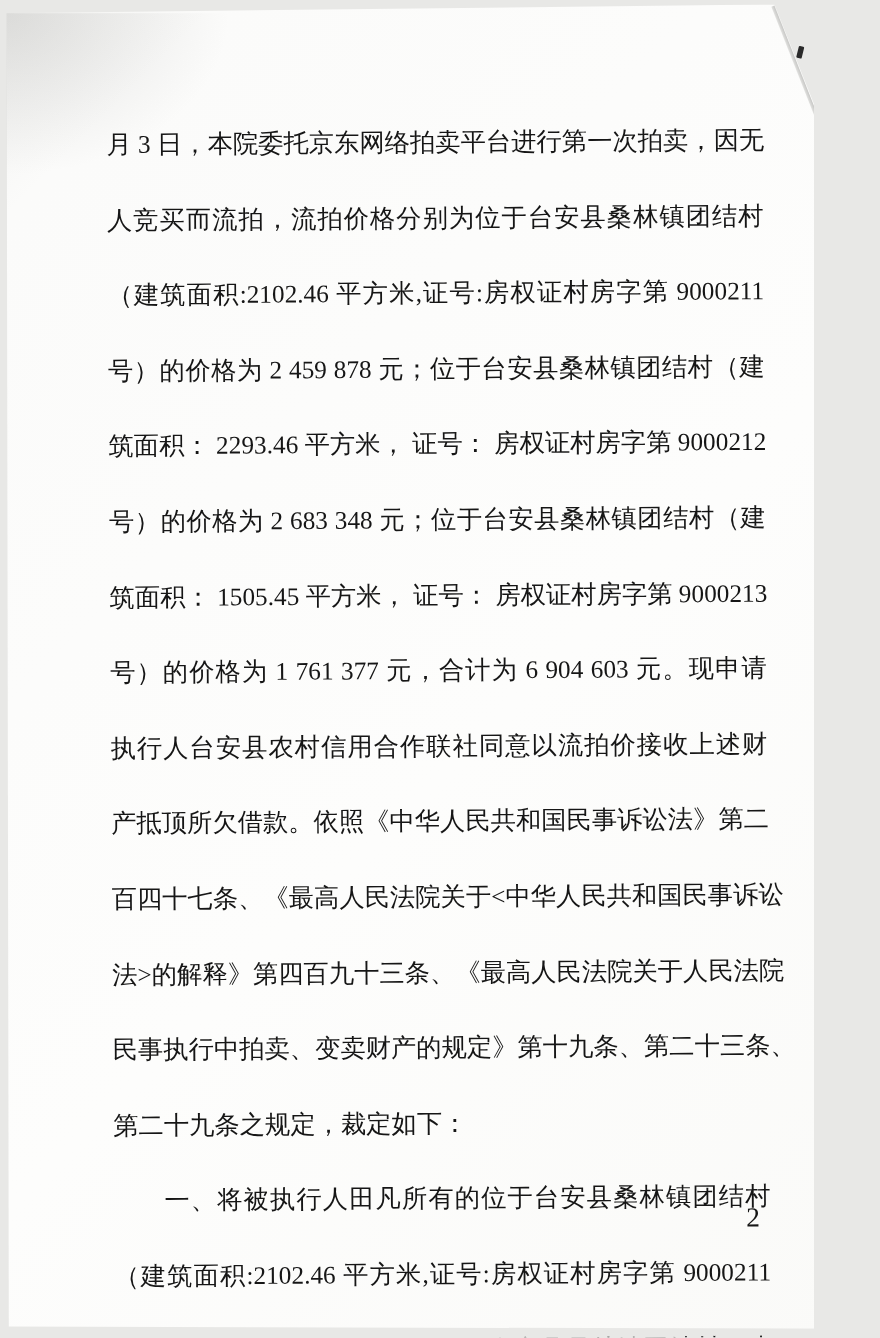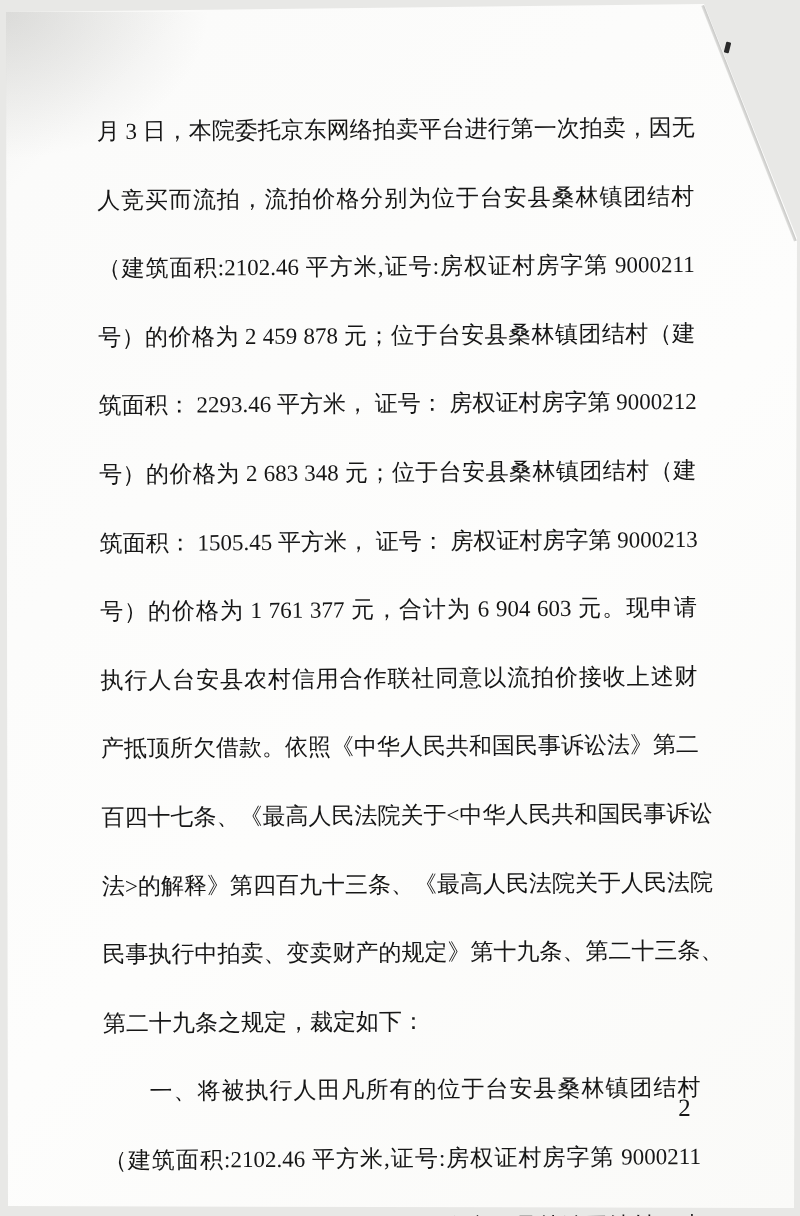--- a/index.html
+++ b/index.html
@@ -2,21 +2,21 @@
 <html><head>
 <meta charset="utf-8">
 <style>
   html, body {
     margin: 0;
     padding: 0;
     background: #e8e8e6;
   }
   .canvas {
     position: relative;
-    width: 800px;
+    width: 740px;
     height: 1216px;
     background: #e8e8e6;
     overflow: hidden;
     font-family: "Liberation Serif", "DejaVu Serif", serif;
   }
   
   .page {
     position: absolute;
     left: 0; top: 0;
     width: 800px; height: 1216px;

